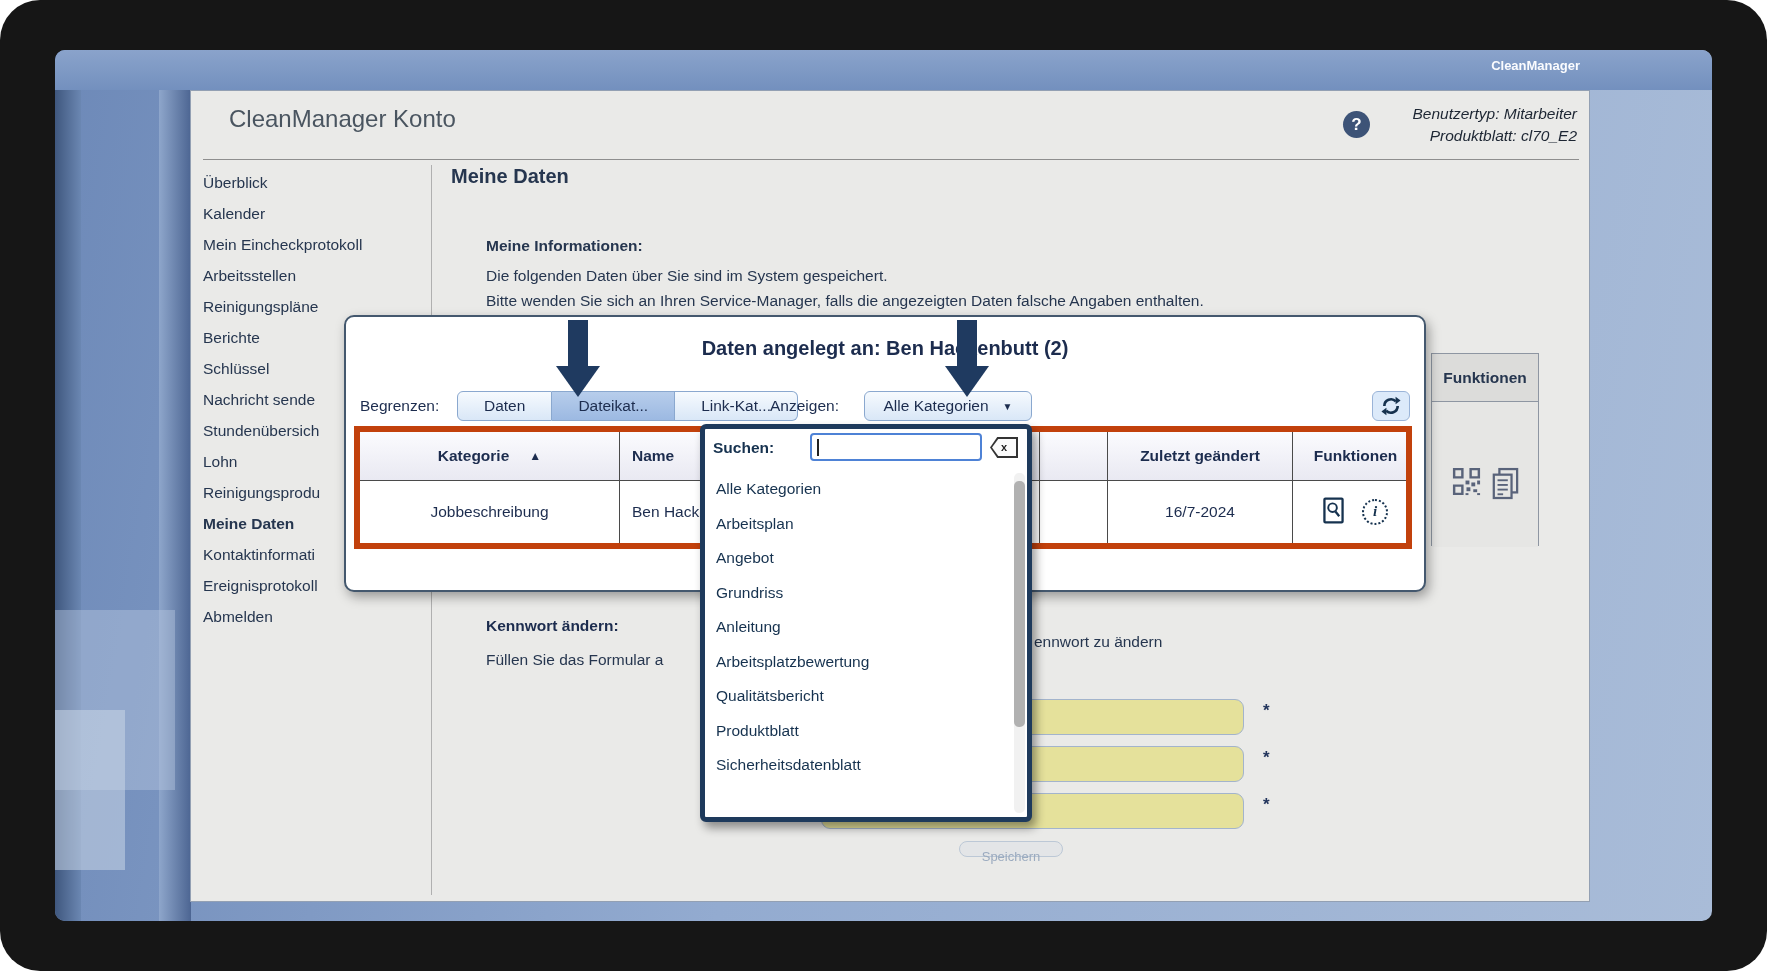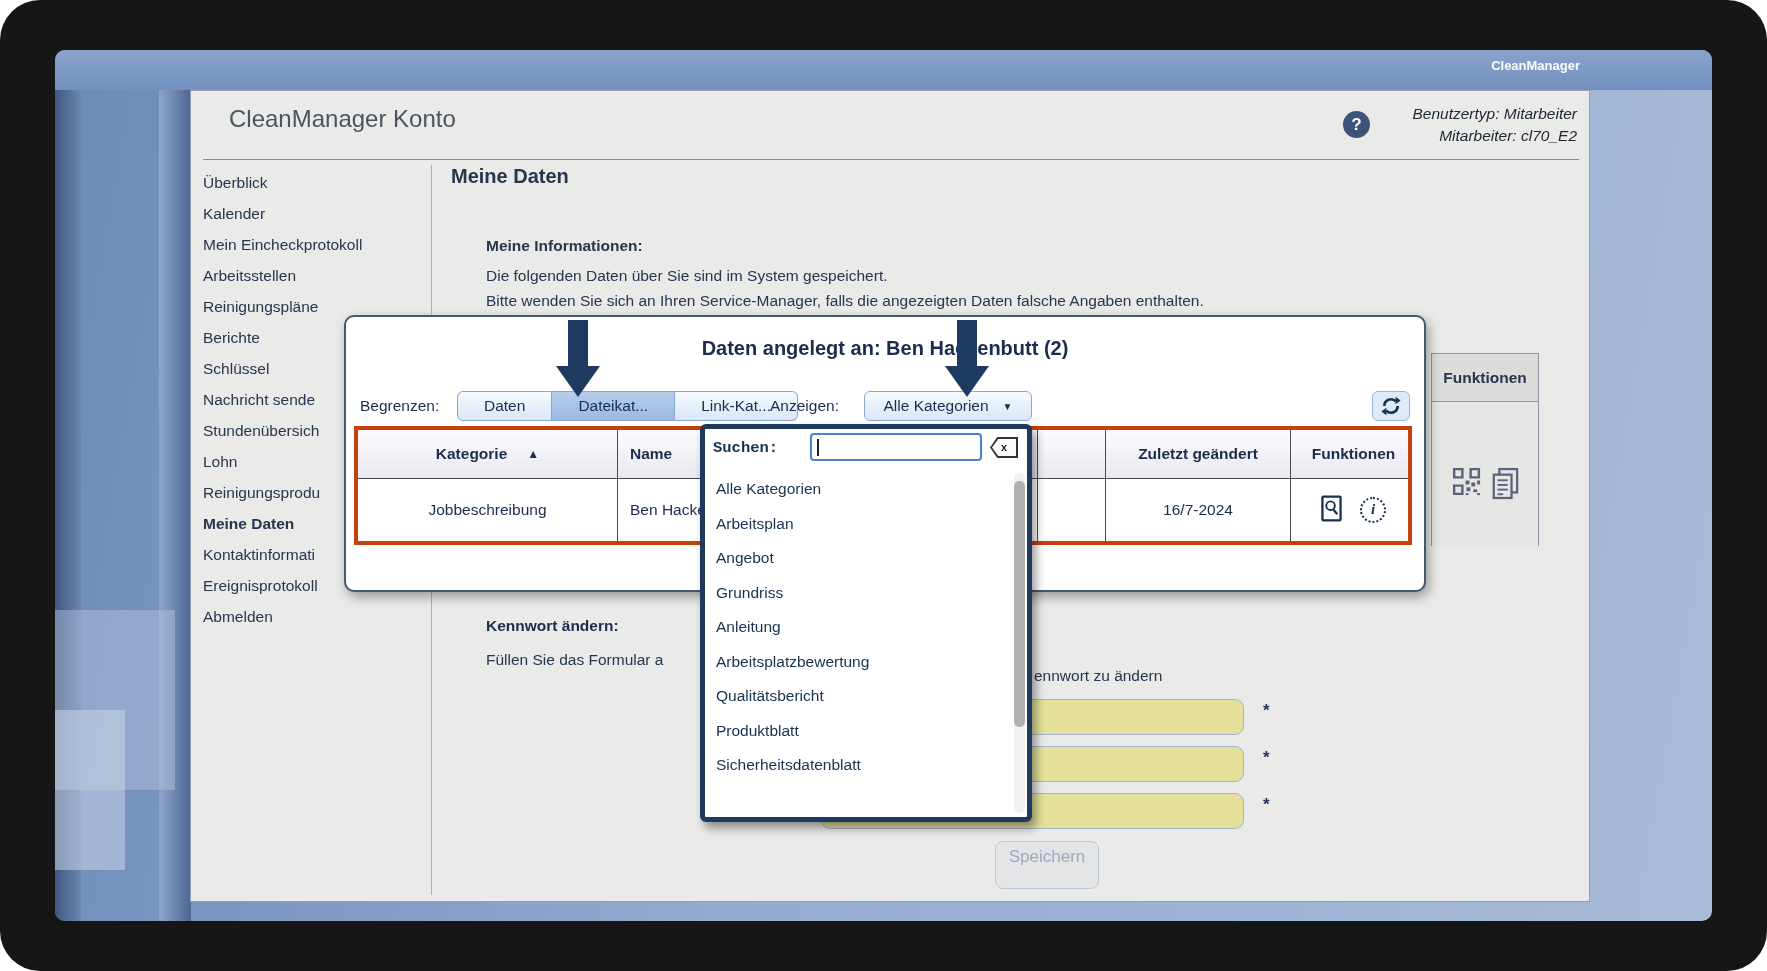--- a/index.html
+++ b/index.html
@@ -42,25 +42,25 @@
 
   
   .bg-table{left:1240px;top:262px;width:108px;height:193px;border:1px solid #8e96a2;box-sizing:border-box;}
   .bg-table-head{height:47px;background:#dcdcda;border-bottom:1px solid #8e96a2;text-align:center;
                  line-height:47px;font-weight:bold;font-size:15.5px;color:#26364f;}
   .bg-table-cell{height:145px;background:#e6e6e4;display:flex;justify-content:center;gap:9px;padding-top:64px;box-sizing:border-box;}
 
   
   .pw-heading{left:295px;top:526px;font-size:15.5px;font-weight:bold;}
   .pw-hint-l{left:295px;top:560px;}
-  .pw-hint-r{left:843px;top:576px;}
+  .pw-hint-r{left:843px;top:542px;}
   .pw-field{left:630px;width:423px;height:36px;background:#e5e19b;border:1px solid #a3b4cc;border-radius:9px;box-sizing:border-box;}
   .req{left:1072px;font-size:17px;font-weight:bold;color:#23355c;}
-  .save-btn{left:768px;top:750px;width:104px;height:48px;background:#e3e5e7;border:1px solid #bcc8d6;
-            border-radius:8px;color:#9aaabf;font-size:17px;text-align:center;line-height:30px;box-sizing:border-box;margin-left:36px;}
+  .save-btn{left:768px;top:750px;width:104px;height:16px;background:#e3e5e7;border:1px solid #bcc8d6;
+            border-radius:8px;color:#9aaabf;font-size:13px;text-align:center;line-height:30px;box-sizing:border-box;}
 
   
   .modal{left:289px;top:265px;width:1082px;height:277px;background:#fff;border:2px solid #44586e;
          border-radius:10px;box-shadow:3px 5px 12px rgba(0,0,0,.35);z-index:20;box-sizing:border-box;}
   .modal-title{left:0;top:20px;width:100%;text-align:center;font-size:20px;font-weight:bold;color:#1c2c4e;}
 
   .tb-label{font-size:15.5px;line-height:30px;color:#1c2c4e;}
   .limit-label{left:14px;top:74px;}
   .show-label{left:424px;top:74px;}
   .tabs{left:111px;top:74px;display:flex;}
@@ -69,21 +69,21 @@
   .tab:first-child{border-radius:6px 0 0 6px;border-left-width:1px;}
   .tab:last-child{border-radius:0 6px 6px 0;}
   .tab.selected{background:linear-gradient(#b7cdeb,#9cb9e2);}
   .filter-btn{left:518px;top:74px;width:168px;height:30px;border:1px solid #8aa8cf;border-radius:6px;
               background:linear-gradient(#f6fafe,#d9e7f7);display:flex;align-items:center;justify-content:center;
               gap:14px;font-size:15.5px;color:#1c2c4e;box-sizing:border-box;cursor:pointer;}
   .caret{font-size:10px;}
   .refresh-btn{left:1026px;top:74px;width:38px;height:30px;border:1px solid #9ab4d8;border-radius:6px;
                background:#dceafa;display:flex;align-items:center;justify-content:center;box-sizing:border-box;cursor:pointer;}
 
-  .mtable{left:8px;top:109px;width:1058px;border:4px solid #c2410c;box-sizing:border-box;}
+  .mtable{left:8px;top:109px;width:1058px;border:6px solid #c2410c;box-sizing:border-box;}
   .mrow{display:grid;grid-template-columns:260px 420px 68px 185px 125px;}
   .mhead{height:48px;background:linear-gradient(#fbfbfe,#e9e9f2);border-bottom:1px solid #4a4a4a;}
   .mdata{height:62px;background:#fff;}
   .mcell{border-right:1px solid #4a4a4a;display:flex;align-items:center;justify-content:center;
          font-size:15.5px;color:#1c2c4e;box-sizing:border-box;overflow:hidden;}
   .mcell:last-child{border-right:none;}
   .mhead .mcell{font-weight:bold;}
   .cell-left{justify-content:flex-start;padding-left:12px;}
   .sort-icon{font-size:12px;margin-left:20px;}
   .funk-icons{gap:18px;}
@@ -93,21 +93,21 @@
   .big-arrow{position:absolute;width:44px;height:77px;z-index:25;}
   .big-arrow .shaft{position:absolute;left:12px;top:0;width:20px;height:46px;background:#1f3a60;}
   .big-arrow .head{position:absolute;top:46px;left:0;width:0;height:0;
                    border-left:22px solid transparent;border-right:22px solid transparent;border-top:31px solid #1f3a60;}
   .arrow1{left:210px;top:3px;}
   .arrow2{left:599px;top:3px;}
 
   
   .panel{left:645px;top:374px;width:332px;height:398px;background:#fff;border:5px solid #1e3a5c;border-radius:6px;
          box-shadow:4px 6px 10px rgba(0,0,0,.4);z-index:30;box-sizing:border-box;}
-  .search-label{left:8px;top:10px;font-size:15.5px;font-weight:bold;color:#16324f;font-family:Liberation Mono, monospace;}
+  .search-label{left:8px;top:10px;font-size:15.5px;font-weight:bold;color:#16324f;}
   .search-input{left:105px;top:4px;width:172px;height:28px;border:2px solid #4e82d6;border-radius:4px;
                 background:#fff;box-sizing:border-box;}
   .caret-line{position:absolute;left:5px;top:4px;width:2px;height:17px;background:#222;}
   .clear-btn{left:285px;top:8px;width:28px;height:21px;
              clip-path:polygon(0 50%,26% 0,100% 0,100% 100%,26% 100%);background:#333;cursor:pointer;}
   .clear-btn .inner{position:absolute;inset:2px;clip-path:polygon(0 50%,26% 0,100% 0,100% 100%,26% 100%);
                     background:#fbfbfb;text-align:center;font-size:11px;font-weight:bold;color:#222;line-height:17px;}
   .plist{left:0;top:43px;right:18px;bottom:0;}
   .pitem{height:34.5px;line-height:34.5px;padding-left:11px;font-size:15.5px;color:#16324f;cursor:pointer;white-space:nowrap;}
   .scroll-track{right:2px;top:44px;bottom:4px;width:11px;background:#f1f1f1;border-radius:5px;}
@@ -126,21 +126,21 @@
 
   <div class="abs topbar">
     <span class="brand">CleanManager</span>
   </div>
 
   <div class="abs window">
     <div class="abs win-title">CleanManager Konto</div>
     <div class="abs help-icon">?</div>
     <div class="abs user-info">
       <div>Benutzertyp: Mitarbeiter</div>
-      <div>Mitarbeiter: cl70_E2</div>
+      <div>Produktblatt: cl70_E2</div>
     </div>
     <div class="abs header-rule"></div>
 
     <div class="abs sidebar">
       <div class="side-item">Überblick</div>
       <div class="side-item">Kalender</div>
       <div class="side-item">Mein Eincheckprotokoll</div>
       <div class="side-item">Arbeitsstellen</div>
       <div class="side-item">Reinigungspläne</div>
       <div class="side-item">Berichte</div>

